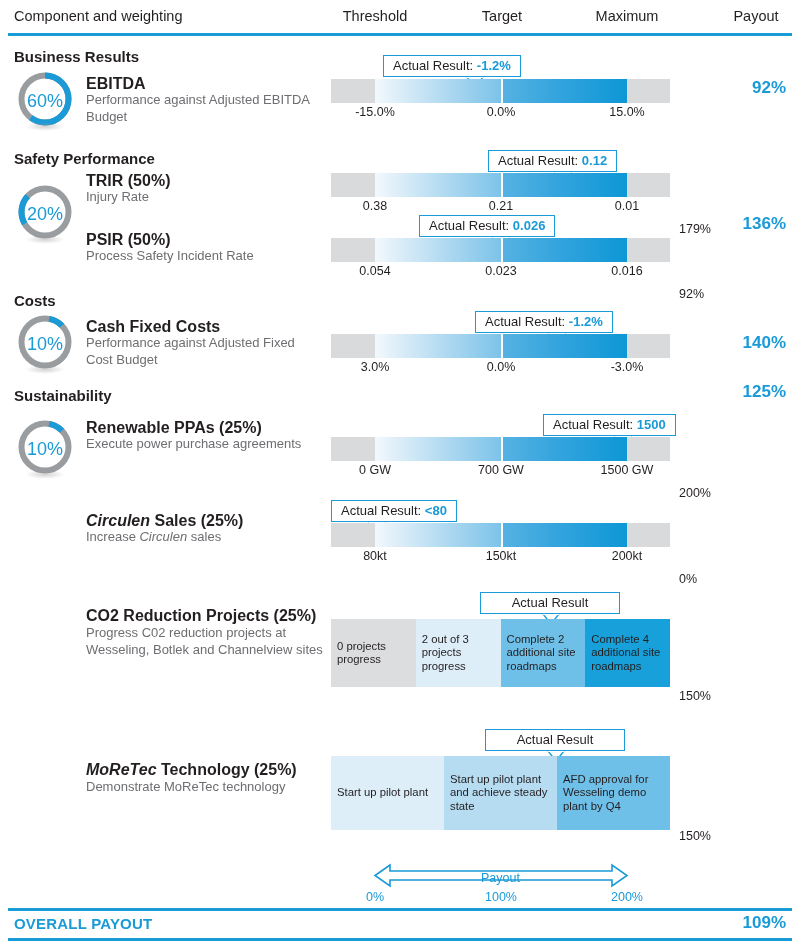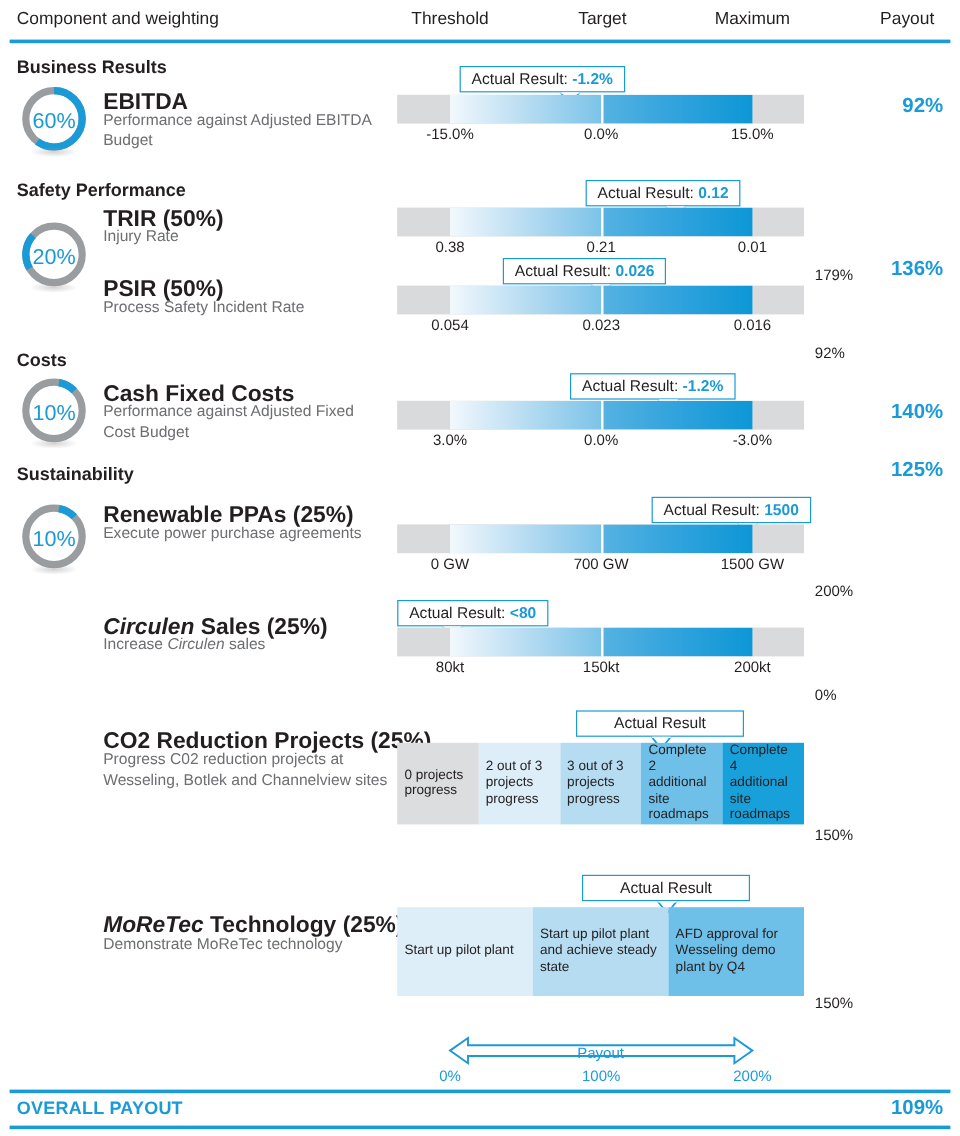--- a/index.html
+++ b/index.html
@@ -51,21 +51,21 @@
     font-family: "Liberation Sans", sans-serif;
   }
   .donut .shadow {
     position: absolute; left: 9px; top: 52px; width: 40px; height: 9px;
     background: radial-gradient(ellipse at center, rgba(150,150,150,0.42) 0%, rgba(255,255,255,0) 70%);
   }
 
   
   .metric-title {
     position: absolute; left: 86px;
-    font-size: 19px; font-weight: bold; color: #231f20;
+    font-size: 16px; font-weight: bold; color: #231f20;
     white-space: nowrap;
   }
   .metric-title em { font-style: italic; }
   .metric-desc {
     position: absolute; left: 86px;
     font-size: 13px; color: #6d6e71; line-height: 16.5px;
     width: 230px;
   }
   .metric-desc em { font-style: italic; }
 
@@ -400,21 +400,20 @@
     <svg width="18" height="12" viewBox="0 0 18 12">
         <path d="M1 0 L9 10 L17 0" fill="#ffffff" stroke="#1a9ad7" stroke-width="1.4"></path>
         <path d="M1 0 L17 0" stroke="#ffffff" stroke-width="2.2"></path>
       </svg>
   </span>
 </div>
 
 <div class="segbar" style="top:619px; height:68px">
   <div class="cell" style="background:#dcdddf">0 projects progress</div>
   <div class="cell" style="background:#ddeef9">2 out of 3 projects progress</div>
-  <div class="cell" style="background:#b6dcf2">3 out of 3 projects progress</div>
   <div class="cell" style="background:#6fc0e8">Complete 2 additional site roadmaps</div>
   <div class="cell" style="background:#18a0da">Complete 4 additional site roadmaps</div>
 </div>
 <div class="payout-sub" style="top:645px">150%</div>
 
 <div class="metric-title" style="top:761px"><em>MoReTec</em><span> Technology (25%)</span></div>
 <div class="metric-desc" style="top:779px; width:250px">Demonstrate MoReTec technology</div>
 
 <div class="callout" style="left:485px; top:729px; width:140px; text-align:center; padding:0">
   <span>Actual Result</span>

